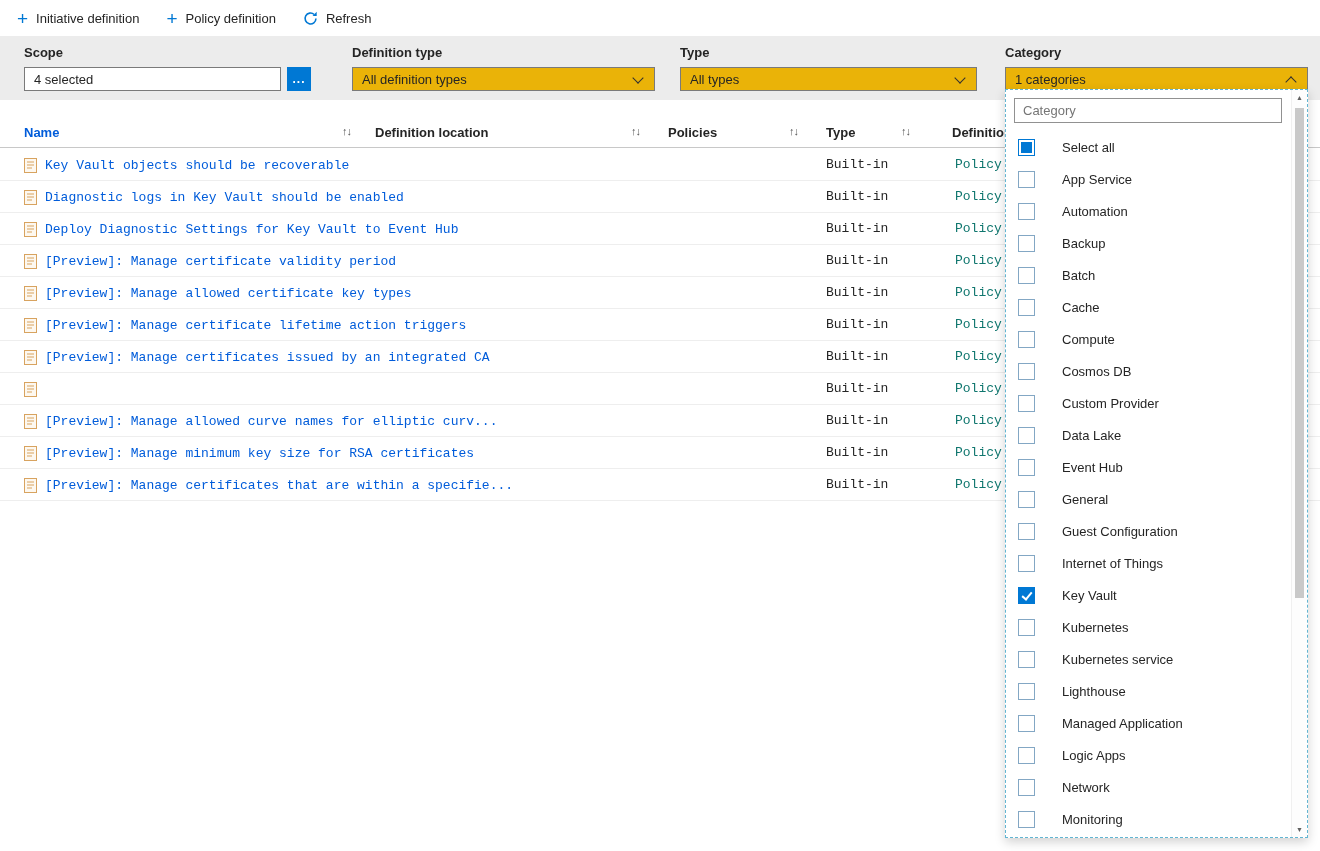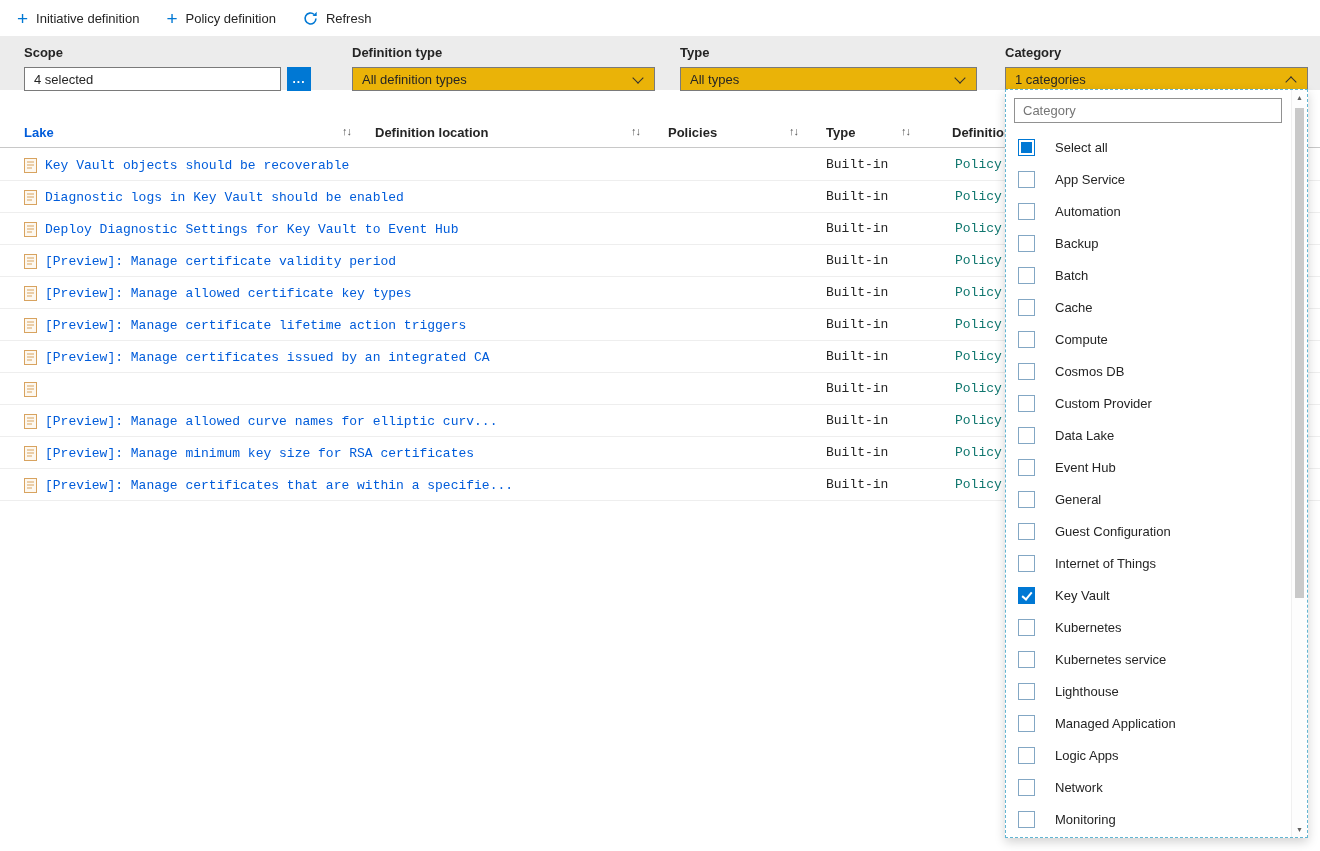--- a/index.html
+++ b/index.html
@@ -11,21 +11,21 @@
   }
 
   
   .toolbar { position: absolute; top: 0; left: 0; width: 100%; height: 36px;
              background: #fff; display: flex; align-items: center; padding-left: 17px; gap: 27px; }
   .tb-item { display: flex; align-items: center; gap: 8px; border: none; background: transparent;
              font: inherit; color: #252525; cursor: pointer; height: 36px; }
   .plus { color: #0078d4; font-size: 19px; font-weight: 400; line-height: 15px; }
 
   
-  .filter-bar { position: absolute; top: 36px; left: 0; width: 100%; height: 54px; background: #ececec; }
+  .filter-bar { position: absolute; top: 36px; left: 0; width: 100%; height: 64px; background: #ececec; }
   .fgroup { position: absolute; top: 9px; }
   .flabel { display: block; font-weight: 700; font-size: 13px; color: #252525; margin-bottom: 7px; }
   .control { background: #eab308; border: 1px solid #7a7a7a; height: 24px; display: flex; align-items: center;
              padding: 0 28px 0 9px; position: relative; cursor: pointer; white-space: nowrap; }
   input.textbox { background: #fff; border: 1px solid #7a7a7a; height: 24px; padding: 0 9px;
                   font: inherit; color: #252525; }
   input.textbox::placeholder { color: #757575; }
   .browse { width: 24px; height: 24px; margin-left: 6px; background: #0078d4; color: #fff;
             border: 1px solid #0078d4; font-weight: 700; font-size: 12px; line-height: 10px;
             cursor: pointer; letter-spacing: 1px; }
@@ -47,21 +47,21 @@
   .cell-type    { position: absolute; left: 826px; top: 8px; color: #252525; }
   .cell-deftype { position: absolute; left: 955px; top: 8px; color: #0f766e; }
 
   
   .panel { position: absolute; left: 1005px; top: 89px; width: 303px; height: 749px;
            background: #fff; border: 1px dashed #62b5d2; box-shadow: 0 4px 10px rgba(0,0,0,.18); z-index: 20; }
   .search { position: absolute; left: 8px; top: 8px; width: 268px; height: 25px;
             border: 1px solid #919191; padding: 0 8px; font: inherit; color: #252525; }
   .search::placeholder { color: #757575; }
   .opt-list { position: absolute; top: 41px; left: 0; right: 17px; }
-  .opt { height: 32px; display: flex; align-items: center; padding-left: 12px; gap: 20px; cursor: pointer; }
+  .opt { height: 32px; display: flex; align-items: center; padding-left: 12px; gap: 27px; cursor: pointer; }
   .opt-label { color: #252525; }
   .cb { width: 17px; height: 17px; border: 1px solid #83a7c4; background: #fff; position: relative; flex: none; }
   .cb.checked { background: #0078d4; border-color: #0078d4; }
   .cb.checked::after { content: ""; position: absolute; left: 5px; top: 2px; width: 4px; height: 8px;
                        border: solid #fff; border-width: 0 2px 2px 0; transform: rotate(40deg); }
   .cb.indeterminate { border-color: #0078d4; }
   .cb.indeterminate::after { content: ""; position: absolute; left: 2px; top: 2px; right: 2px; bottom: 2px;
                              background: #0078d4; }
   .vscroll { position: absolute; top: 0; right: 0; bottom: 0; width: 16px; background: #fdfdfd;
              border-left: 1px solid #f0f0f0; }
@@ -119,21 +119,21 @@
   <div class="fgroup" style="left:1005px">
     <span class="flabel">Category</span>
     <div class="control" style="width:303px">
       <span>1 categories</span>
       <i class="chev up"></i>
     </div>
   </div>
 </div>
 
 <div class="thead">
-  <span class="th name-col" style="left:24px">Lake</span>
+  <span class="th name-col" style="left:24px">Name</span>
   <span class="sort" style="left:342px">↑↓</span>
   <span class="th" style="left:375px">Definition location</span>
   <span class="sort" style="left:631px">↑↓</span>
   <span class="th" style="left:668px">Policies</span>
   <span class="sort" style="left:789px">↑↓</span>
   <span class="th" style="left:826px">Type</span>
   <span class="sort" style="left:901px">↑↓</span>
   <span class="th" style="left:952px">Definition type</span>
 </div>
 

